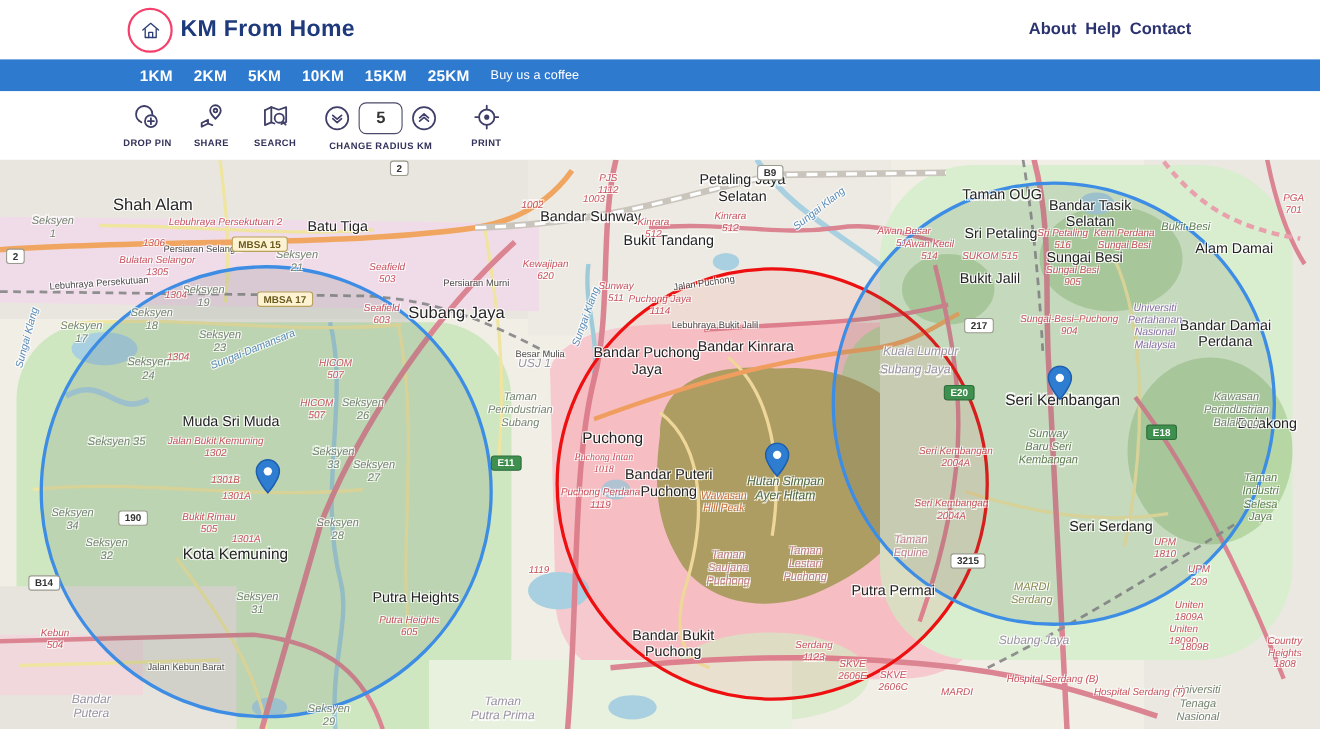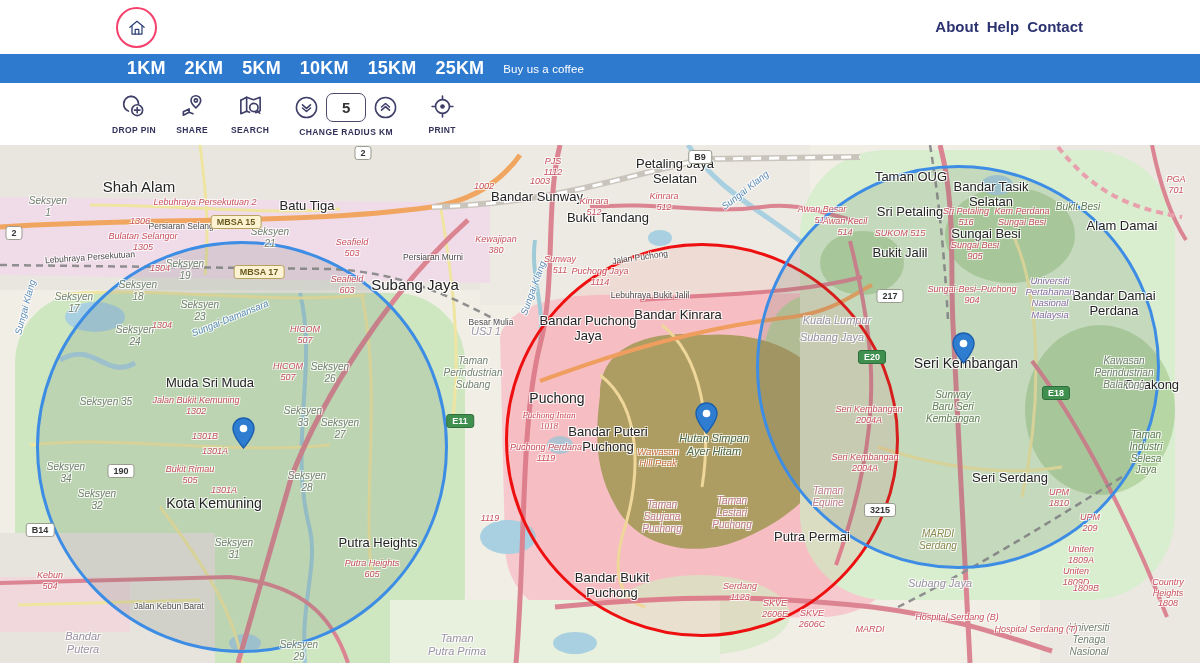--- a/index.html
+++ b/index.html
@@ -10,21 +10,21 @@
   .header{position:absolute;top:0;left:0;width:1200px;height:54px;background:#fff;z-index:30;}
   .logo-ring{position:absolute;left:116px;top:7px;width:41px;height:41px;border:2.5px solid #f5406b;
     border-radius:50%;display:flex;align-items:center;justify-content:center;cursor:pointer;background:#fff;}
   .app-title{position:absolute;left:164px;top:15px;font-size:21px;font-weight:bold;color:#1e3a7c;letter-spacing:.3px;cursor:pointer;}
   .topnav{position:absolute;right:117px;top:18px;display:flex;gap:8px;}
   .topnav a{font-size:15px;font-weight:bold;color:#2b3270;text-decoration:none;cursor:pointer;}
 
   
   .bluebar{position:absolute;top:54px;left:0;width:1200px;height:29px;background:#2e7ace;
     display:flex;align-items:center;padding-left:127px;gap:19px;z-index:30;}
-  .bluebar a{color:#fff;text-decoration:none;font-size:18px;font-weight:bold;letter-spacing:.2px;cursor:pointer;}
+  .bluebar a{color:#fff;text-decoration:none;font-size:14px;font-weight:bold;letter-spacing:.2px;cursor:pointer;}
   .bluebar a.coffee{font-weight:normal;font-size:11.5px;letter-spacing:.1px;}
 
   
   .toolbar{position:absolute;top:83px;left:0;width:1200px;height:62px;background:#fff;
     display:flex;align-items:flex-start;padding:10px 0 0 112px;gap:14px;z-index:30;}
   .tool{display:flex;flex-direction:column;align-items:center;gap:5px;cursor:pointer;min-width:44px;}
   .tool svg{display:block;}
   .tool-label{font-size:8.5px;font-weight:bold;color:#32325a;letter-spacing:.4px;white-space:nowrap;}
   .radius-row{display:flex;align-items:center;gap:7px;}
   .radius-input{width:40px;height:29px;border:1.4px solid #4a4a6a;border-radius:7px;text-align:center;
@@ -65,20 +65,21 @@
 <div class="header">
   <div class="logo-ring">
     <svg width="20" height="20" viewBox="0 0 28 28">
       <g class="icon" style="stroke:#2c3f77;">
         <path d="M4 13 L14 4.5 L24 13"></path>
         <path d="M7 11.5 V22.5 H21 V11.5"></path>
         <path d="M11.5 22.5 V16 H16.5 V22.5"></path>
       </g>
     </svg>
   </div>
+  <div class="app-title">KM From Home</div>
   <div class="topnav">
     <a>About</a>
     <a>Help</a>
     <a>Contact</a>
   </div>
 </div>
 
 <div class="bluebar">
   <a>1KM</a>
   <a>2KM</a>
@@ -381,21 +382,21 @@
 505</div>
       <div class="lbl ref" style="left: 50px; top: 436px; transform: translate(-50%, -50%);">Kebun
 504</div>
       <div class="lbl ref" style="left: 372px; top: 424px; transform: translate(-50%, -50%);">Putra Heights
 605</div>
       <div class="lbl ref" style="left: 553px; top: 22px; transform: translate(-50%, -50%);">PJS
 1112</div>
       <div class="lbl ref" style="left: 484px; top: 41px; transform: translate(-50%, -50%);">1002</div>
       <div class="lbl ref" style="left: 540px; top: 36px; transform: translate(-50%, -50%);">1003</div>
       <div class="lbl ref" style="left: 496px; top: 100px; transform: translate(-50%, -50%);">Kewajipan
-380</div>
+620</div>
       <div class="lbl ref" style="left: 560px; top: 120px; transform: translate(-50%, -50%);">Sunway
 511</div>
       <div class="lbl ref" style="left: 594px; top: 62px; transform: translate(-50%, -50%);">Kinrara
 512</div>
       <div class="lbl ref" style="left: 664px; top: 57px; transform: translate(-50%, -50%);">Kinrara
 512</div>
       <div class="lbl ref" style="left: 600px; top: 132px; transform: translate(-50%, -50%);">Puchong Jaya
 1114</div>
       <div class="lbl ref" style="left: 549px; top: 276px; transform: translate(-50%, -50%); font-family: Liberation Serif, serif;">Puchong Intan
 1018</div>

